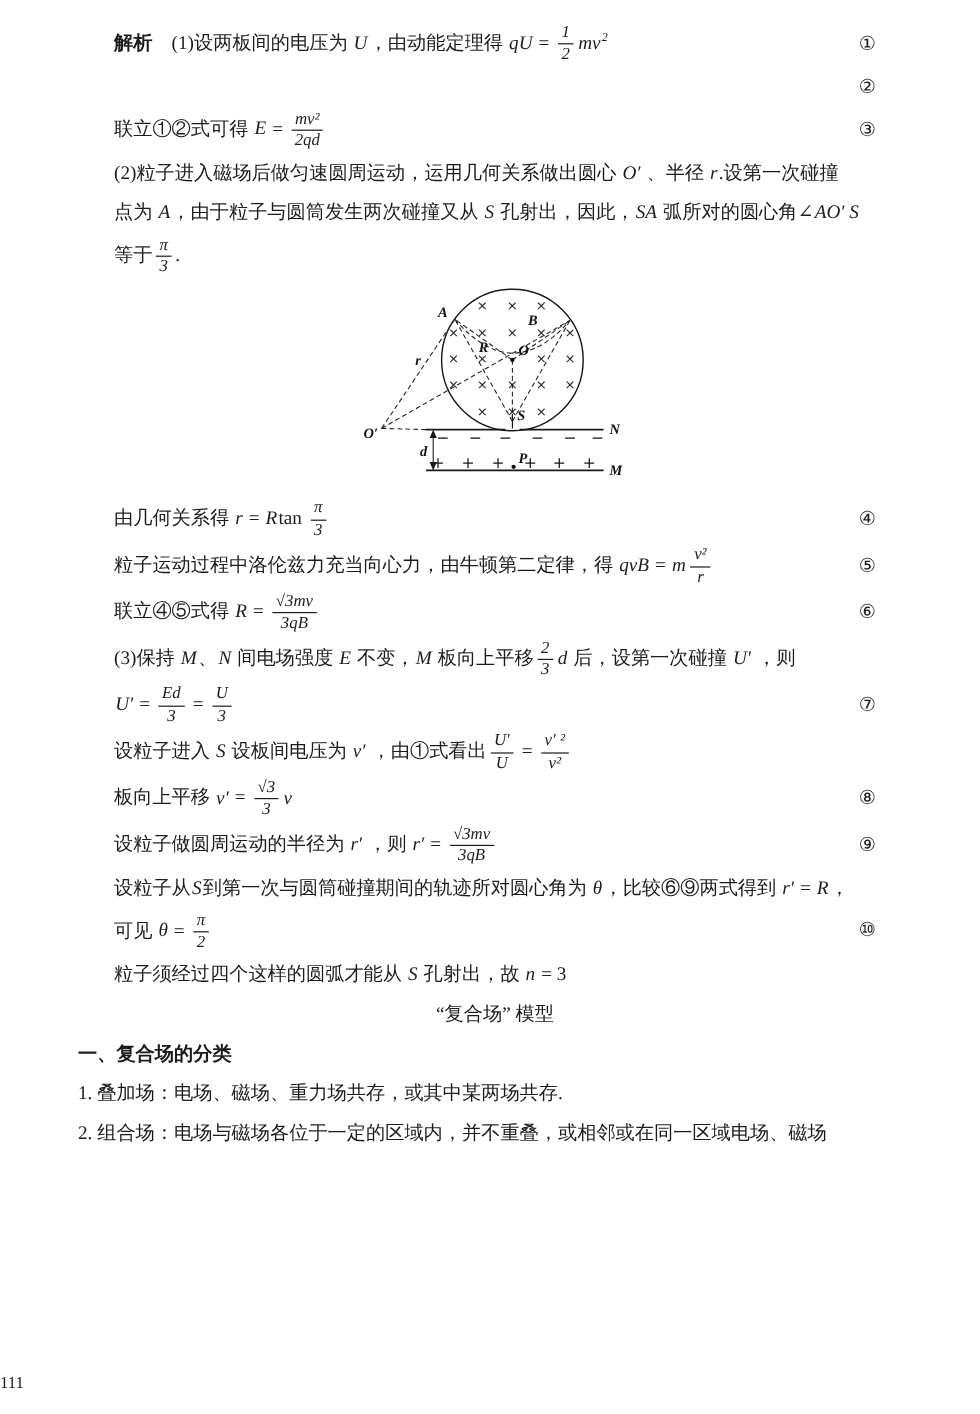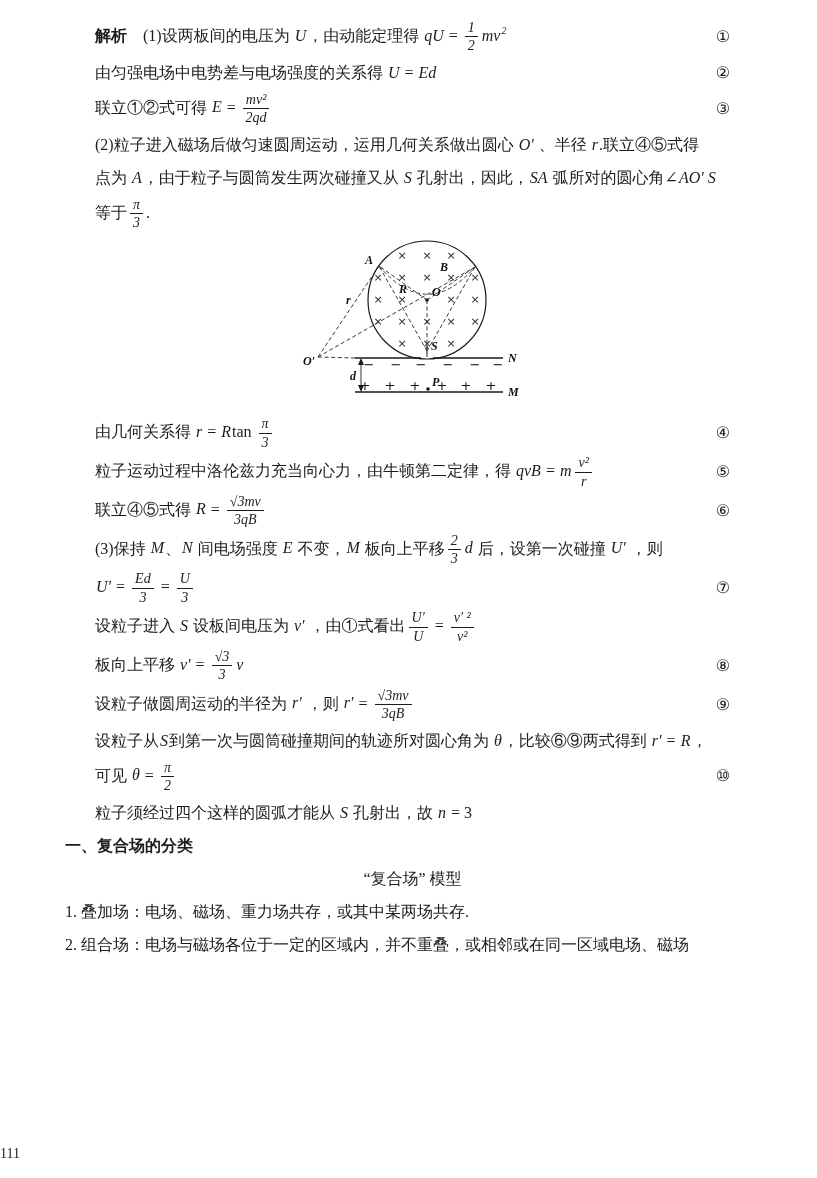--- a/index.html
+++ b/index.html
@@ -45,32 +45,31 @@
 
     <div id="linesTop">
         <div class="line tagged">
           <div class="line-inner"><span class="b">解析</span><span class="t">　(1)设两板间的电压为 </span><span class="i">U</span><span class="t">，由动能定理得 </span><span class="i">qU</span><span class="t"> = </span><span class="frac">
               <span class="num">1</span>
               <span class="den">2</span>
             </span><span class="i">mv</span><sup>2</sup></div>
           <span class="eqnum">①</span>
         </div>
         <div class="line tagged">
-          <div class="line-inner"><span class="t">由匀强电场中电势差与电场强度的关系得 </span><span class="i">U</span><span class="t"> = </span><span class="i">Ed</span></div>
           <span class="eqnum">②</span>
         </div>
         <div class="line tagged">
           <div class="line-inner"><span class="t">联立①②式可得 </span><span class="i">E</span><span class="t"> = </span><span class="frac">
               <span class="num">mv²</span>
               <span class="den">2qd</span>
             </span></div>
           <span class="eqnum">③</span>
         </div>
         <div class="line">
-          <div class="line-inner"><span class="t">(2)粒子进入磁场后做匀速圆周运动，运用几何关系做出圆心 </span><span class="i">O′</span><span class="t"> 、半径 </span><span class="i">r</span><span class="t">.联立④⑤式得</span></div>
+          <div class="line-inner"><span class="t">(2)粒子进入磁场后做匀速圆周运动，运用几何关系做出圆心 </span><span class="i">O′</span><span class="t"> 、半径 </span><span class="i">r</span><span class="t">.设第一次碰撞</span></div>
         </div>
         <div class="line">
           <div class="line-inner"><span class="t">点为 </span><span class="i">A</span><span class="t">，由于粒子与圆筒发生两次碰撞又从 </span><span class="i">S</span><span class="t"> 孔射出，因此，</span><span class="i">SA</span><span class="t"> 弧所对的圆心角∠</span><span class="i">AO′ S</span></div>
         </div>
         <div class="line">
           <div class="line-inner"><span class="t">等于</span><span class="frac">
               <span class="num">π</span>
               <span class="den">3</span>
             </span><span class="t">.</span></div>
         </div>
@@ -228,25 +227,25 @@
         <div class="line tagged">
           <div class="line-inner"><span class="t">可见 </span><span class="i">θ</span><span class="t"> = </span><span class="frac">
               <span class="num">π</span>
               <span class="den">2</span>
             </span></div>
           <span class="eqnum">⑩</span>
         </div>
         <div class="line">
           <div class="line-inner"><span class="t">粒子须经过四个这样的圆弧才能从 </span><span class="i">S</span><span class="t"> 孔射出，故 </span><span class="i">n</span><span class="t"> = 3</span></div>
         </div>
+        <div class="line center">
+          <div class="line-inner"><span class="t">“复合场” 模型</span></div>
+        </div>
         <div class="line heading">
           <div class="line-inner"><span class="t">一、复合场的分类</span></div>
-        </div>
-        <div class="line center">
-          <div class="line-inner"><span class="t">“复合场” 模型</span></div>
         </div>
         <div class="line item">
           <div class="line-inner"><span class="t">1. 叠加场：电场、磁场、重力场共存，或其中某两场共存.</span></div>
         </div>
         <div class="line item">
           <div class="line-inner"><span class="t">2. 组合场：电场与磁场各位于一定的区域内，并不重叠，或相邻或在同一区域电场、磁场</span></div>
         </div>
       </div>
 
   </div>

